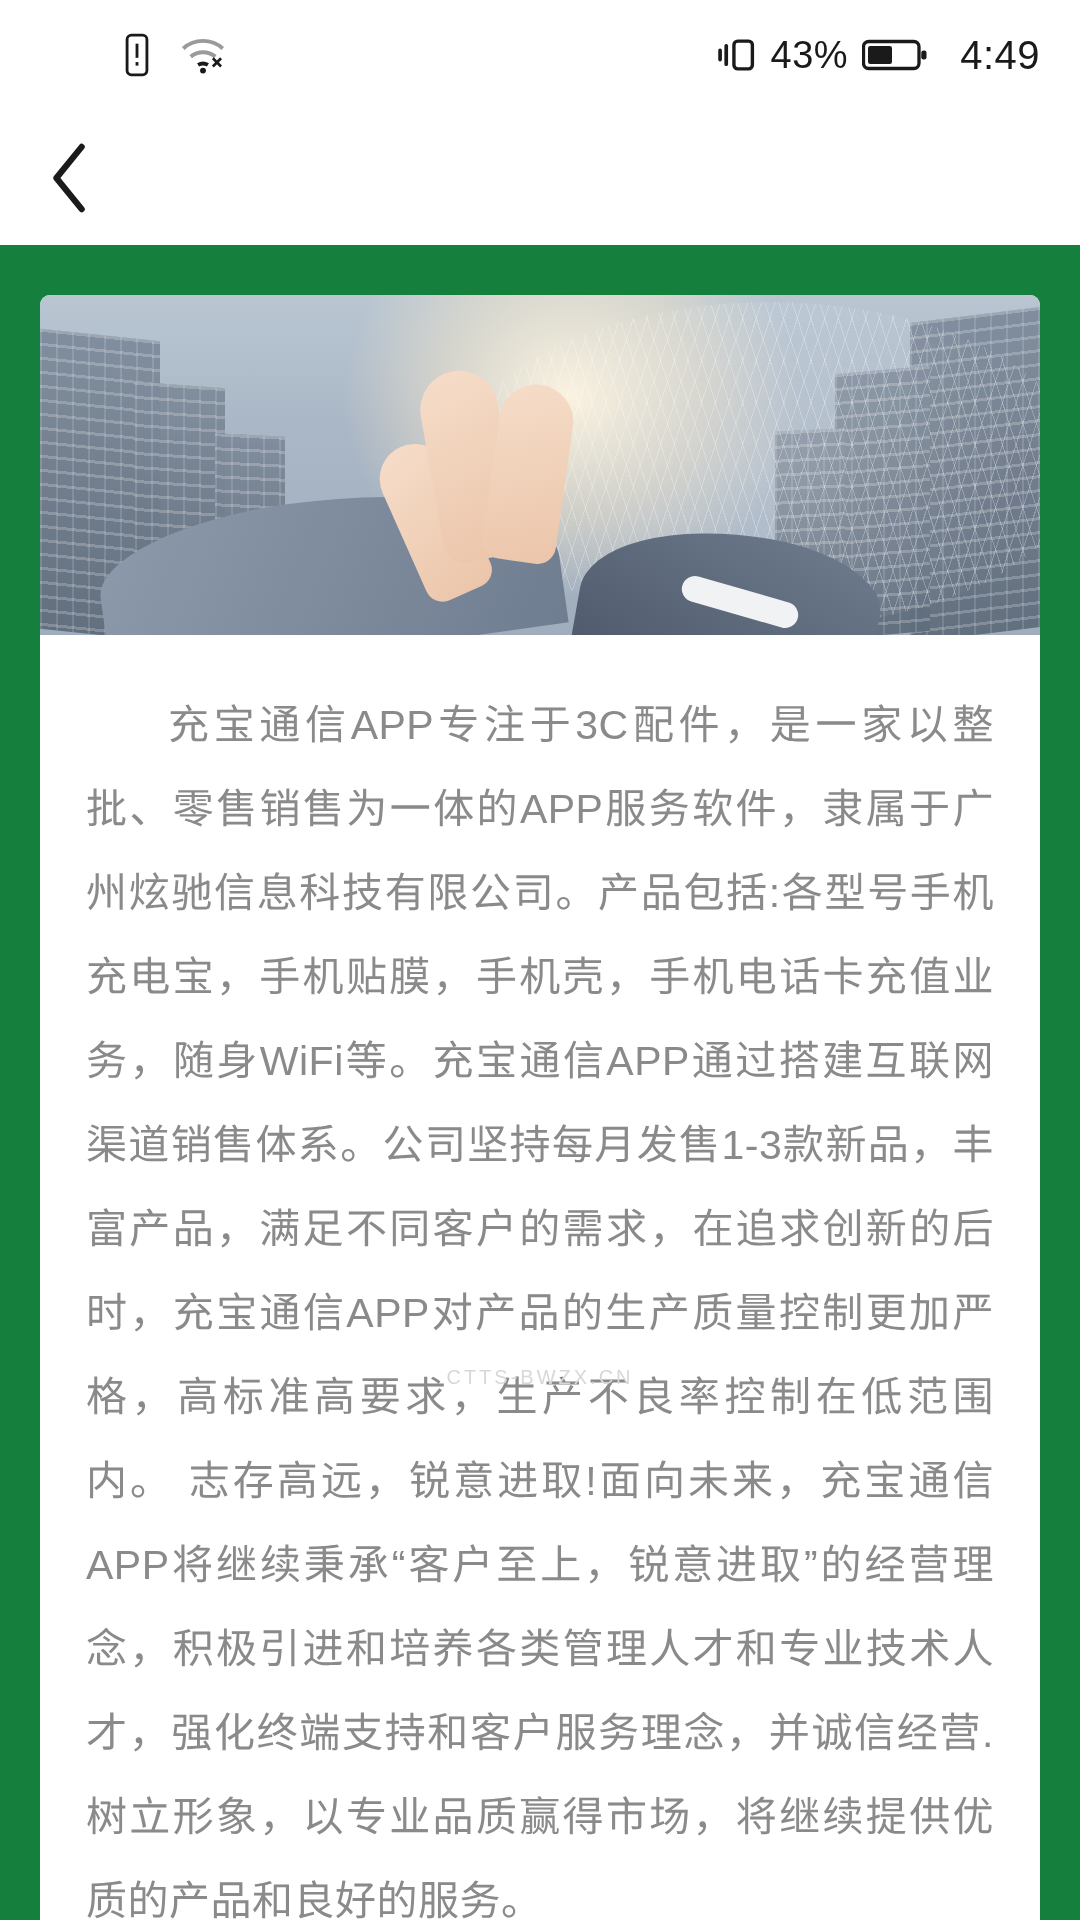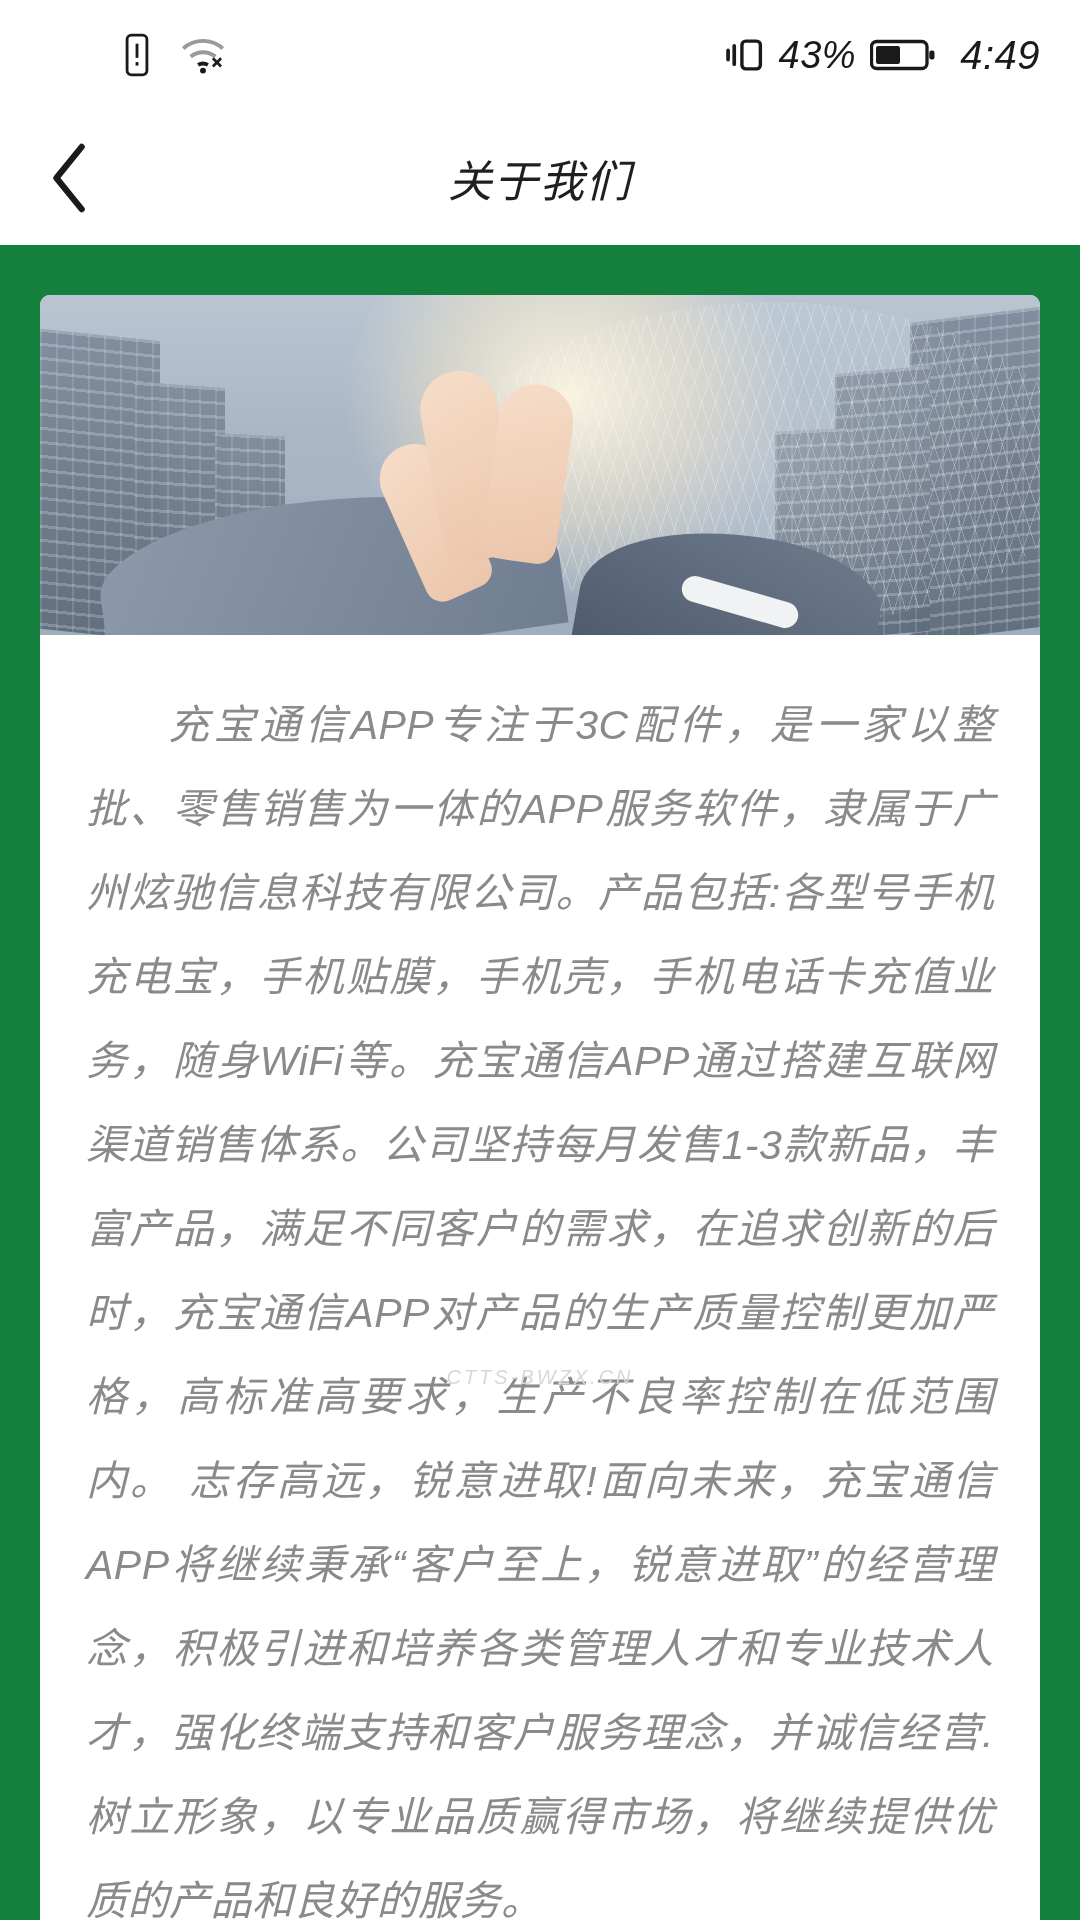--- a/index.html
+++ b/index.html
@@ -25,21 +25,21 @@
   .status-right { display: flex; align-items: center; gap: 14px; }
   .sb-icon { display: inline-flex; align-items: center; justify-content: center; }
   .battery-pct {
     font-size: 38px;
     color: #1a1a1a;
     letter-spacing: 0.5px;
   }
   .clock {
     font-size: 40px;
     color: #1a1a1a;
-    margin-left: 10px;
+    margin-left: 18px;
     letter-spacing: 0.5px;
   }
 
   
   .title-bar {
     height: 135px;
     width: 100%;
     background: #ffffff;
     display: flex;
     align-items: center;
@@ -171,21 +171,21 @@
   }
   .watermark {
     position: absolute;
     bottom: 15px;
     left: 0; right: 0;
     text-align: center;
     font-size: 20px;
     color: #d8d8d8;
     letter-spacing: 3px;
   }
-  .page-wrap { position: relative; width: 1080px; height: 1404px; font-style: italic; }
+  .page-wrap { position: relative; width: 1080px; height: 1404px; }
 </style>
 </head>
 <body>
 
 <div class="page-wrap">
 
   <div class="status-bar">
     <div class="status-left">
       <span class="sb-icon">
         <svg width="34" height="44" viewBox="0 0 24 30">
@@ -222,21 +222,20 @@
       <span class="clock">4:49</span>
     </div>
   </div>
 
   <div class="title-bar">
     <div class="back-btn">
       <svg width="44" height="70" viewBox="0 0 22 36">
         <path d="M17 2 L4 18 L17 34" fill="none" stroke="#1b1b1b" stroke-width="3.2" stroke-linecap="round" stroke-linejoin="round"></path>
       </svg>
     </div>
-    <div class="page-title">关于我们</div>
   </div>
 
   <div class="content">
     <div class="card">
 
       <div class="hero">
         <div class="sky-glow"></div>
         <div class="bldg b1"></div>
         <div class="bldg b2"></div>
         <div class="bldg b3"></div>

